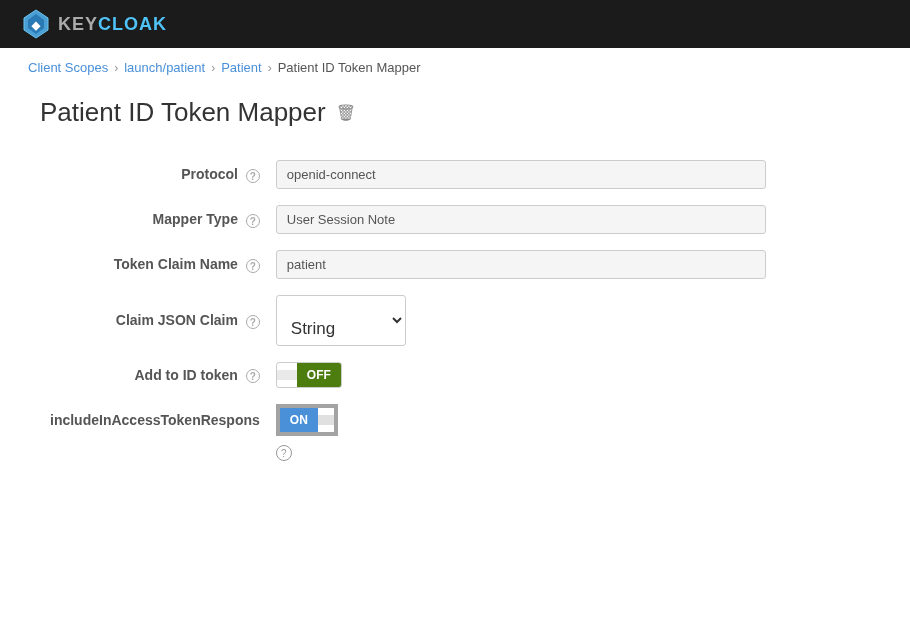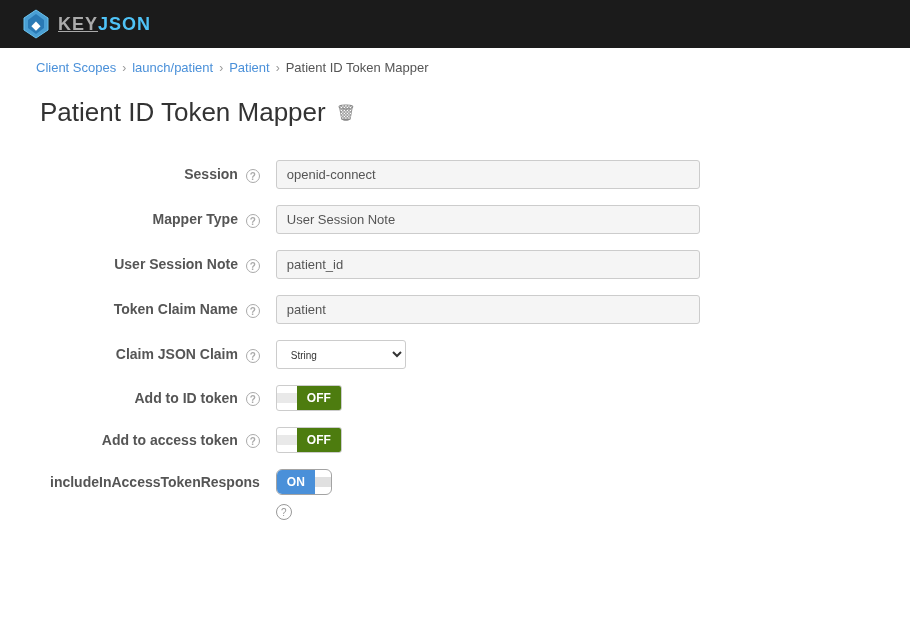--- a/index.html
+++ b/index.html
@@ -23,26 +23,26 @@
     .logo-diamond {
       width: 32px;
       height: 32px;
     }
     .logo-text {
       color: #fff;
       font-size: 18px;
       font-weight: bold;
       letter-spacing: 1px;
     }
-    .logo-text span.key { color: #aaa; text-decoration: underline; }
+    .logo-text span.key { color: #aaa; }
     .logo-text span.cloak { color: #4fc3f7; }
 
     
     .breadcrumb-bar {
-      padding: 12px 36px;
+      padding: 12px 28px;
       display: flex;
       align-items: center;
       gap: 6px;
       font-size: 13px;
     }
     .breadcrumb-link {
       color: #4a90d9;
       text-decoration: none;
       cursor: pointer;
     }
@@ -107,38 +107,38 @@
       color: #aaa;
       font-size: 10px;
       text-align: center;
       line-height: 13px;
       margin-left: 4px;
       cursor: pointer;
       vertical-align: middle;
     }
 
     .form-input {
-      width: 424px;
+      width: 490px;
       padding: 6px 10px;
       border: 1px solid #ccc;
       border-radius: 3px;
       font-size: 13px;
       background: #f5f5f5;
       color: #555;
     }
     .form-input[readonly] {
       background: #f5f5f5;
       cursor: default;
     }
 
     .form-select {
-      padding: 8px 28px 6px 10px;
+      padding: 22px 28px 6px 10px;
       border: 1px solid #ccc;
       border-radius: 3px;
-      font-size: 10px;
+      font-size: 17px;
       background: #fff;
       color: #333;
       appearance: auto;
       cursor: pointer;
       min-width: 130px;
     }
 
     
     .toggle-wrap {
       display: flex;
@@ -170,22 +170,22 @@
     .toggle-on-label {
       padding: 5px 10px;
       font-size: 12px;
       font-weight: bold;
       color: #fff;
       background: #4a90d9;
     }
     .toggle-on-wrap {
       display: flex;
       align-items: center;
-      border: 1px solid #a3a3a3;
-      border-radius: 6px;
+      border: 4px solid #a3a3a3;
+      border-radius: 0;
       overflow: hidden;
       width: fit-content;
     }
     .toggle-on-inactive {
       padding: 5px 8px;
       font-size: 12px;
       background: #e0e0e0;
       color: #999;
     }
 
@@ -210,21 +210,21 @@
 <body>
 
 <div class="top-nav">
   <div class="logo-area">
     <svg class="logo-diamond" viewBox="0 0 32 32" xmlns="http://www.w3.org/2000/svg">
       <polygon points="16,2 28,10 28,22 16,30 4,22 4,10" fill="#4a9fd4" stroke="#6bc5f0" stroke-width="1"></polygon>
       <polygon points="16,6 24,12 24,20 16,26 8,20 8,12" fill="#2a7ab5"></polygon>
       <text x="16" y="21" text-anchor="middle" font-size="11" font-weight="bold" fill="white">◆</text>
     </svg>
     <div class="logo-text">
-      <span class="key">KEY</span><span class="cloak">JSON</span>
+      <span class="key">KEY</span><span class="cloak">CLOAK</span>
     </div>
   </div>
 </div>
 
 <div class="breadcrumb-bar">
   <a class="breadcrumb-link">Client Scopes</a>
   <span class="breadcrumb-sep">›</span>
   <a class="breadcrumb-link">launch/patient</a>
   <span class="breadcrumb-sep">›</span>
   <a class="breadcrumb-link">Patient</a>
@@ -236,49 +236,40 @@
   <div class="page-title-row">
     <h1 class="page-title">Patient ID Token Mapper</h1>
     <span class="delete-icon">🗑</span>
   </div>
 
   <table class="form-table">
     <tbody>
 
       <tr>
         <td>
-          <span>Session</span>
+          <span>Protocol</span>
           <span class="help-icon">?</span>
         </td>
         <td>
           <input class="form-input" type="text" readonly="" value="openid-connect" style="">
         </td>
       </tr>
 
 
 
       <tr>
         <td>
           <span>Mapper Type</span>
           <span class="help-icon">?</span>
         </td>
         <td>
           <input class="form-input" type="text" readonly="" value="User Session Note" style="">
         </td>
       </tr>
 
-      <tr>
-        <td>
-          <span>User Session Note</span>
-          <span class="help-icon">?</span>
-        </td>
-        <td>
-          <input class="form-input" type="text" value="patient_id" style="">
-        </td>
-      </tr>
 
       <tr>
         <td>
           <span>Token Claim Name</span>
           <span class="help-icon">?</span>
         </td>
         <td>
           <input class="form-input" type="text" value="patient" style="">
         </td>
       </tr>
@@ -305,32 +296,20 @@
           <span class="help-icon">?</span>
         </td>
         <td>
           <div class="toggle-wrap">
             <span class="toggle-off-label"></span>
             <button class="toggle-btn off">OFF</button>
           </div>
         </td>
       </tr>
 
-      <tr>
-        <td>
-          <span>Add to access token</span>
-          <span class="help-icon">?</span>
-        </td>
-        <td>
-          <div class="toggle-wrap">
-            <span class="toggle-off-label"></span>
-            <button class="toggle-btn off">OFF</button>
-          </div>
-        </td>
-      </tr>
 
       <tr>
         <td style="text-align:left; padding-right:16px;">
           <span>includeInAccessTokenRespons</span>
         </td>
         <td>
           <div class="toggle-on-wrap">
             <span class="toggle-on-label">ON</span>
             <span class="toggle-on-inactive"></span>
           </div>

